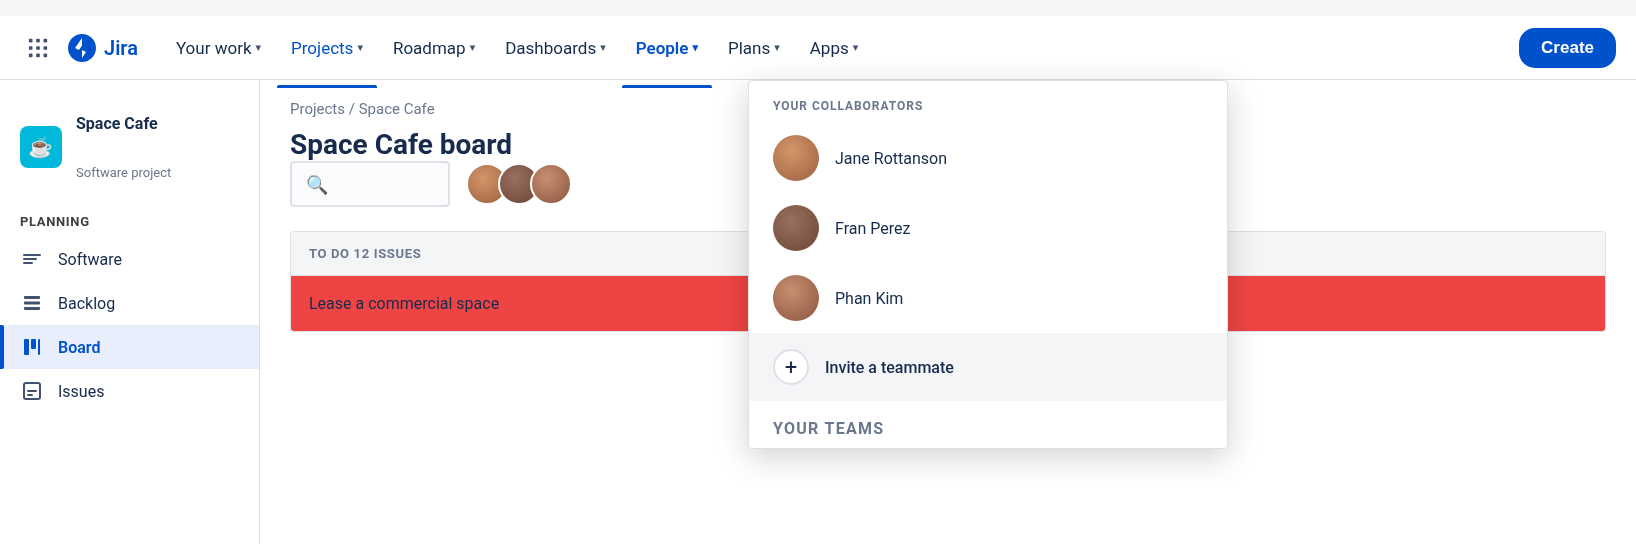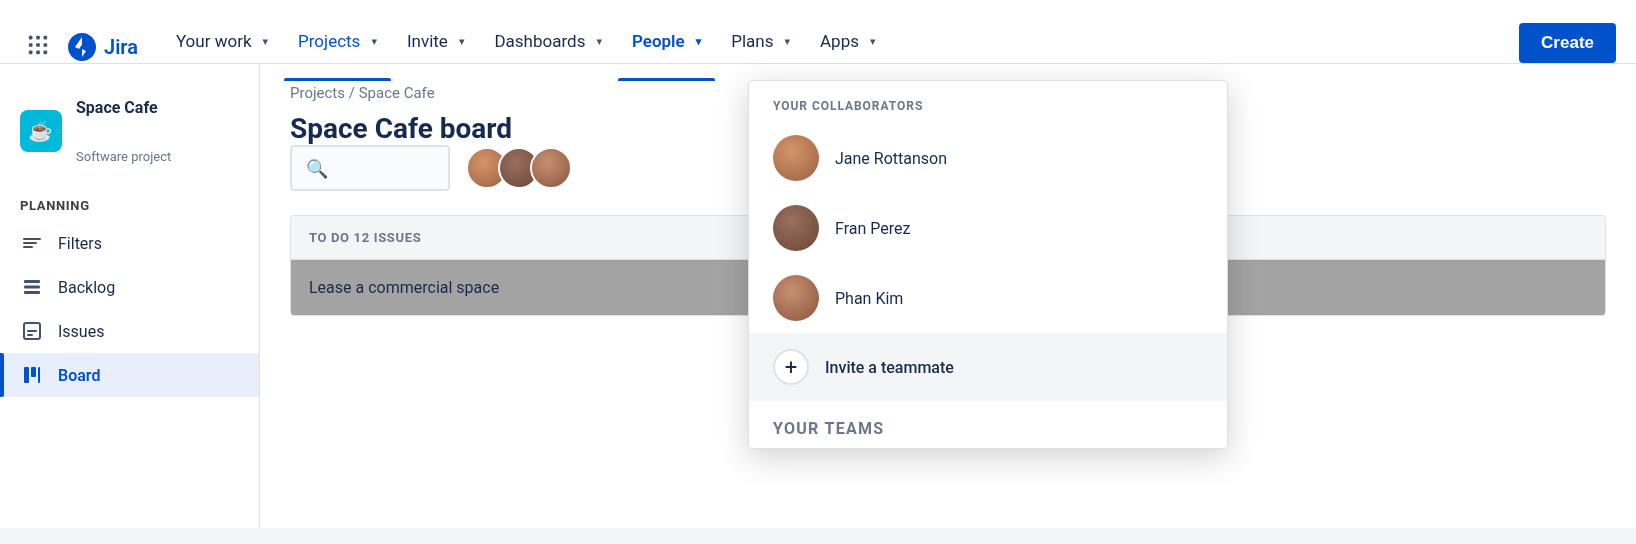--- a/index.html
+++ b/index.html
@@ -1,48 +1,48 @@
 <!DOCTYPE html>
 <html><head>
   <meta charset="utf-8">
   <style>
     * { box-sizing: border-box; margin: 0; padding: 0; }
     body { font-family: -apple-system, BlinkMacSystemFont, 'Segoe UI', Roboto, sans-serif; background: #f4f5f7; width: 1636px; height: 544px; overflow: hidden; }
 
     
     .navbar {
-      display: flex; align-items: flex-end;
+      display: flex; align-items: center;
       background: #fff;
       height: 64px;
       padding: 0 20px;
       border-bottom: 1px solid #e0e0e0;
-      position: relative; z-index: 100;
+      position: relative; z-index: 100; margin-top: 16px;
     }
     .nav-grid-icon { display: flex; align-items: center; justify-content: center; width: 36px; height: 36px; margin-right: 10px; cursor: pointer; }
     .nav-grid-icon svg { width: 22px; height: 22px; fill: #42526E; }
     .nav-logo { display: flex; align-items: center; margin-right: 24px; gap: 6px; text-decoration: none; }
     .nav-logo-icon { width: 32px; height: 32px; }
     .nav-logo-text { color: #0052CC; font-size: 20px; font-weight: 600; }
     .nav-items { display: flex; align-items: center; flex: 1; gap: 2px; }
     .nav-item {
-      display: flex; align-items: center; gap: 11px;
+      display: flex; align-items: center; gap: 4px;
       padding: 8px 14px; border-radius: 4px;
       font-size: 17px; color: #172B4D; cursor: pointer;
       white-space: nowrap; height: 44px;
       position: relative;
     }
     .nav-item.active { color: #0052CC; }
     .nav-item.active::after {
       content: ''; position: absolute; bottom: -18px; left: 0; right: 0;
       height: 3px; background: #0052CC; border-radius: 2px 2px 0 0;
     }
     .nav-item .chevron { font-size: 11px; color: #42526E; }
     .nav-create {
       background: #0052CC; color: #fff;
-      border: none; border-radius: 4px;
+      border: none; border-radius: 16px;
       padding: 10px 22px; font-size: 17px; font-weight: 600;
       cursor: pointer; margin-left: 10px;
     }
 
     
     .main-layout {
       display: flex; height: calc(544px - 80px);
     }
 
     
@@ -110,21 +110,21 @@
     .todo-section {
       border: 1px solid #e0e0e0; border-radius: 4px;
       overflow: hidden;
     }
     .todo-header {
       background: #F4F5F7; padding: 14px 18px;
       font-size: 13px; font-weight: 700; color: #6B778C;
       letter-spacing: 0.05em; text-transform: uppercase;
     }
     .todo-item {
-      background: #a3a3a3; padding: 18px;
+      background: #ef4444; padding: 18px;
       font-size: 16px; color: #172B4D; border-top: 1px solid #e0e0e0;
     }
     .people-dropdown-overlay {
       position: fixed; top: 80px; left: 748px;
       width: 480px;
       background: #fff;
       box-shadow: 0 8px 32px rgba(0,0,0,0.18);
       border: 1px solid #e0e0e0;
       border-radius: 4px;
       z-index: 200;
@@ -196,21 +196,21 @@
   <div class="nav-items">
     <div class="nav-item">
       <span>Your work</span>
       <span class="chevron">▾</span>
     </div>
     <div class="nav-item active">
       <span>Projects</span>
       <span class="chevron">▾</span>
     </div>
     <div class="nav-item">
-      <span>Invite</span>
+      <span>Roadmap</span>
       <span class="chevron">▾</span>
     </div>
     <div class="nav-item">
       <span>Dashboards</span>
       <span class="chevron">▾</span>
     </div>
     <div class="nav-item active" style="color:#0052CC;font-weight:600;">
       <span>People</span>
       <span class="chevron" style="color:#0052CC;">▾</span>
     </div>
@@ -239,54 +239,54 @@
     </div>
 
     <div class="sidebar-section-label">PLANNING</div>
 
     <div class="sidebar-item">
       <div class="sidebar-icon">
         <svg width="20" height="20" viewBox="0 0 20 20" fill="none">
           <path d="M2 6h16M2 10h12M2 14h8" stroke="#42526E" stroke-width="2" stroke-linecap="round"></path>
         </svg>
       </div>
-      <span>Filters</span>
+      <span>Software</span>
     </div>
 
     <div class="sidebar-item">
       <div class="sidebar-icon">
         <svg width="20" height="20" viewBox="0 0 20 20" fill="none">
           <rect x="2" y="3" width="16" height="3" rx="1" fill="#42526E"></rect>
           <rect x="2" y="8.5" width="16" height="3" rx="1" fill="#42526E"></rect>
           <rect x="2" y="14" width="16" height="3" rx="1" fill="#42526E"></rect>
         </svg>
       </div>
       <span>Backlog</span>
     </div>
 
-    <div class="sidebar-item">
-      <div class="sidebar-icon">
-        <svg width="20" height="20" viewBox="0 0 20 20" fill="none">
-          <rect x="2" y="2" width="16" height="16" rx="2" stroke="#42526E" stroke-width="2"></rect>
-          <path d="M6 10h8M6 14h4" stroke="#42526E" stroke-width="2" stroke-linecap="round"></path>
-        </svg>
-      </div>
-      <span>Issues</span>
-    </div>
-
     <div class="sidebar-item active">
       <div class="sidebar-icon">
         <svg width="20" height="20" viewBox="0 0 20 20" fill="none">
           <rect x="2" y="2" width="5" height="16" rx="1" fill="#0052CC"></rect>
           <rect x="9" y="2" width="5" height="10" rx="1" fill="#0052CC"></rect>
           <rect x="16" y="2" width="2" height="16" rx="1" fill="#0052CC"></rect>
         </svg>
       </div>
       <span>Board</span>
     </div>
+
+    <div class="sidebar-item">
+      <div class="sidebar-icon">
+        <svg width="20" height="20" viewBox="0 0 20 20" fill="none">
+          <rect x="2" y="2" width="16" height="16" rx="2" stroke="#42526E" stroke-width="2"></rect>
+          <path d="M6 10h8M6 14h4" stroke="#42526E" stroke-width="2" stroke-linecap="round"></path>
+        </svg>
+      </div>
+      <span>Issues</span>
+    </div>
   </aside>
 
   <main class="board-area">
     <div class="breadcrumb">
       <span>Projects</span>
       <span> / </span>
       <span>Space Cafe</span>
     </div>
     <h1 class="board-title">Space Cafe board</h1>
 

